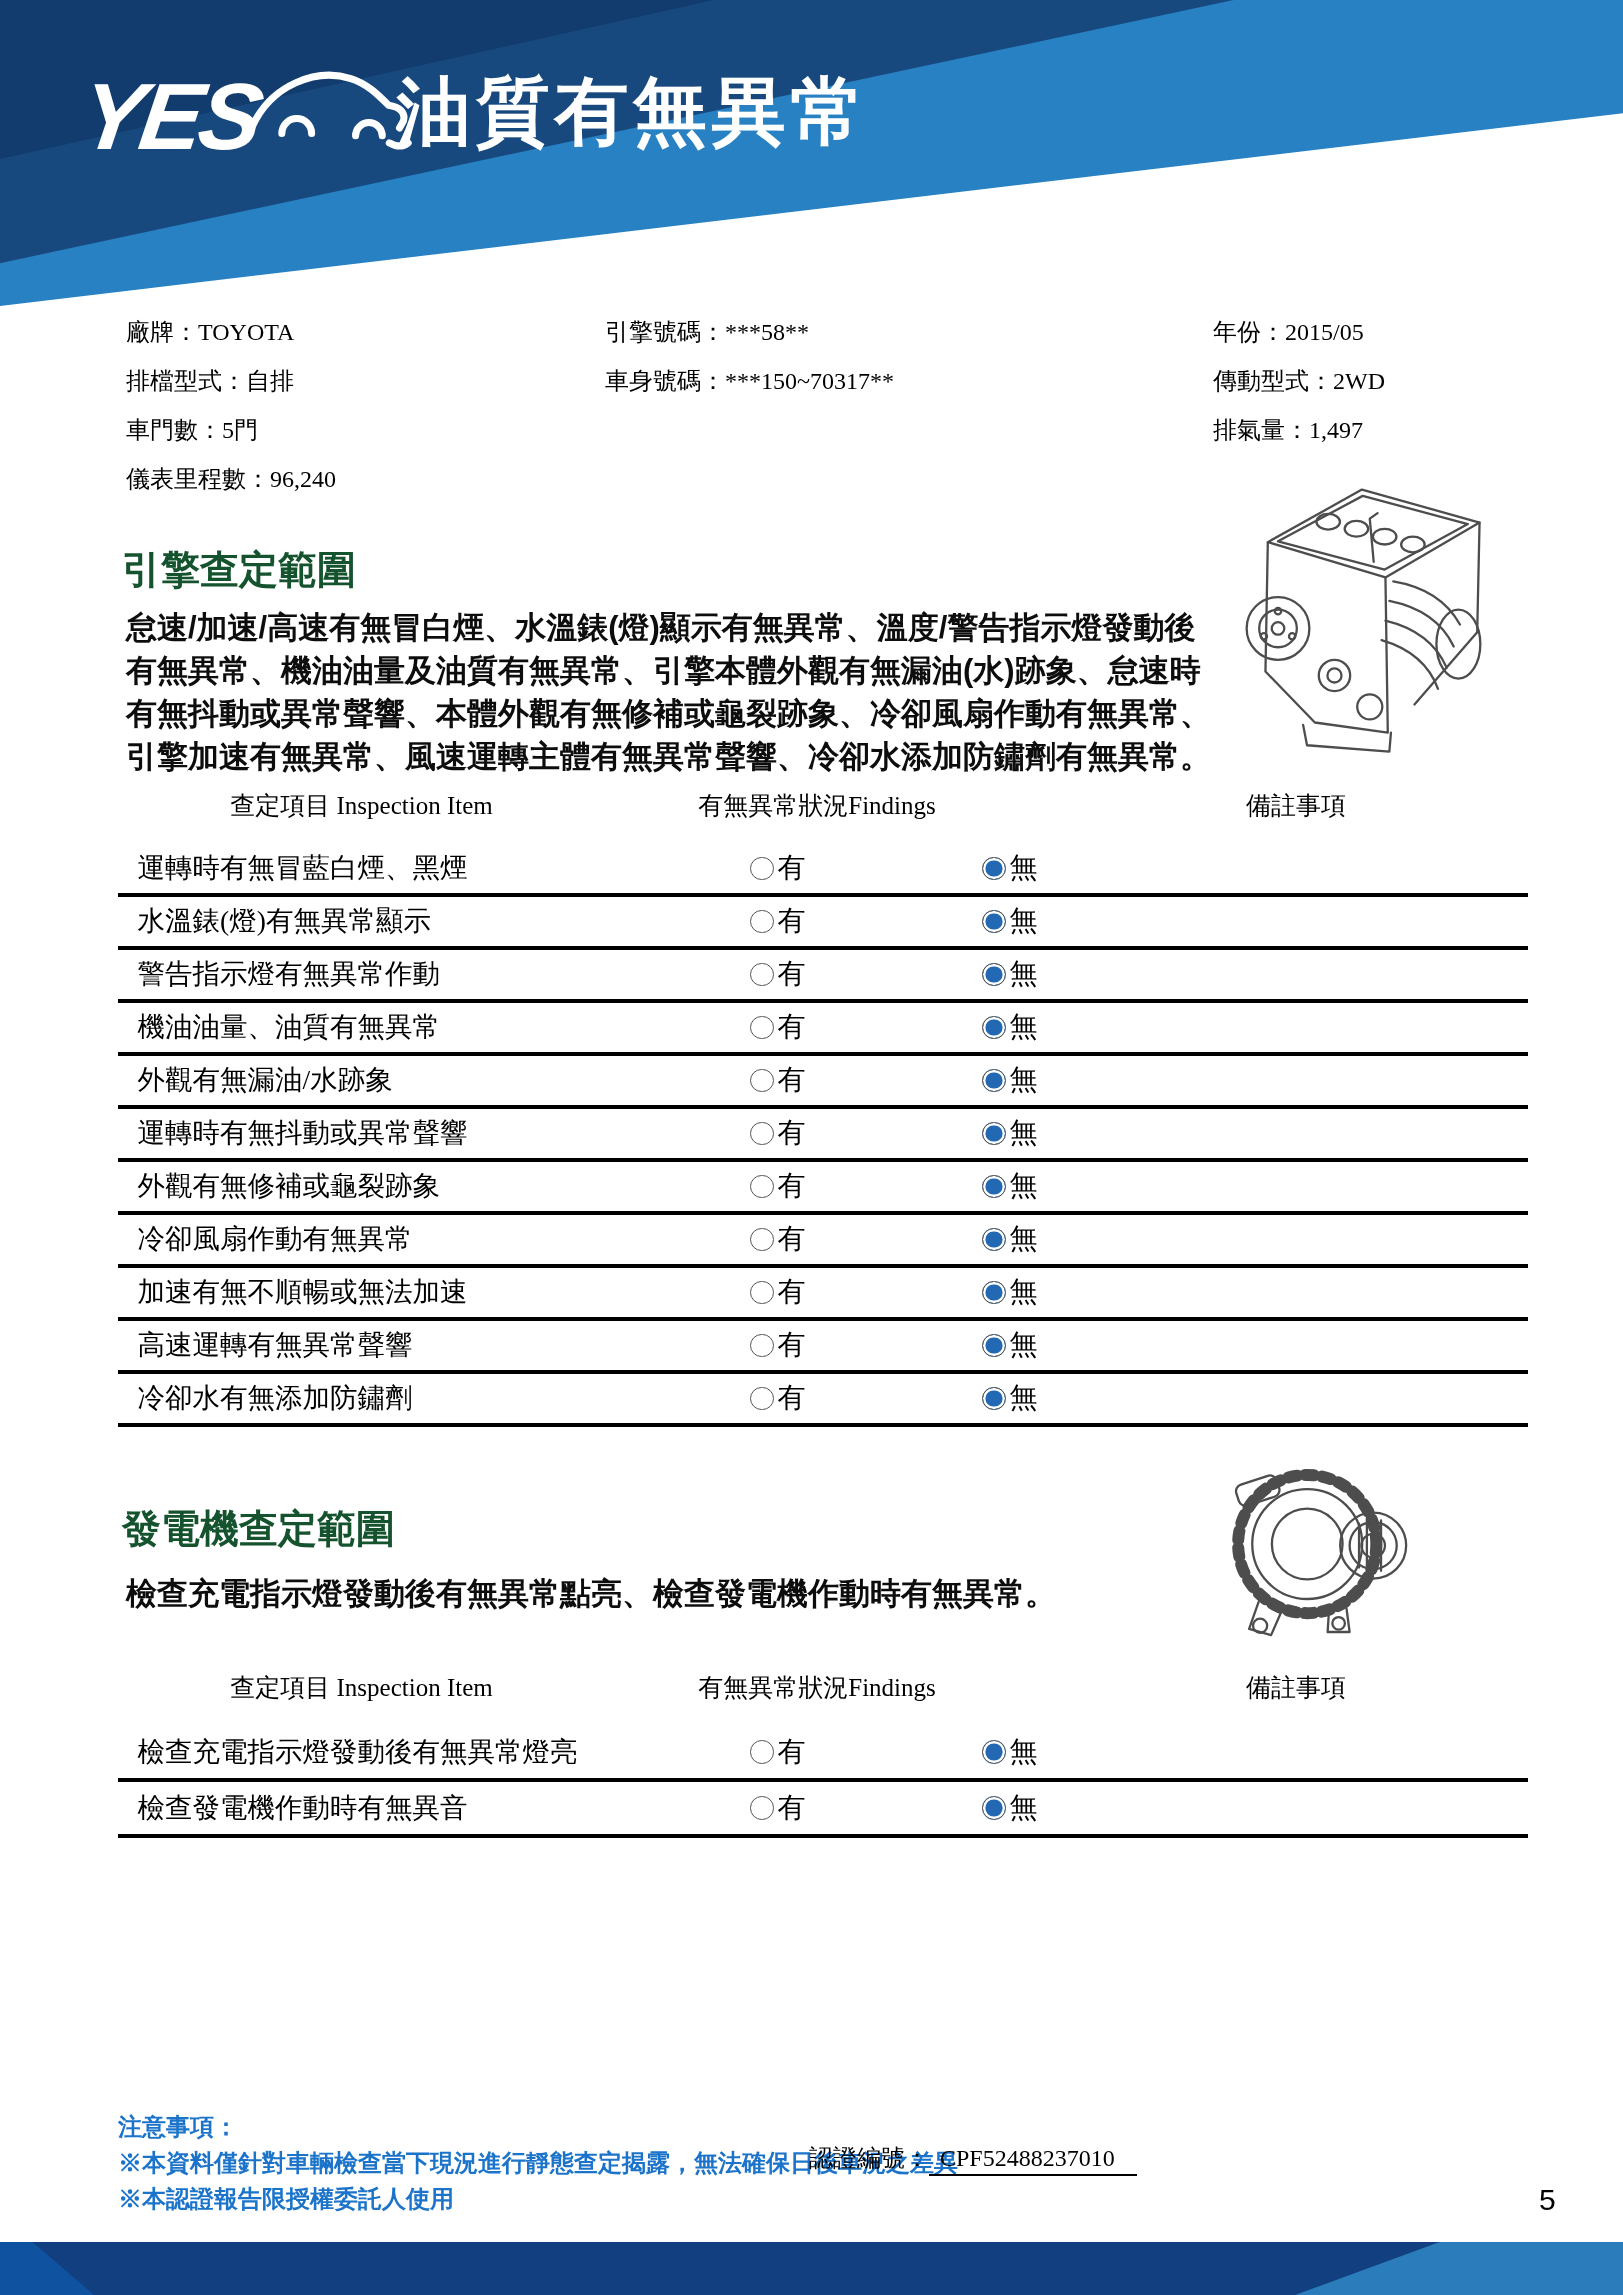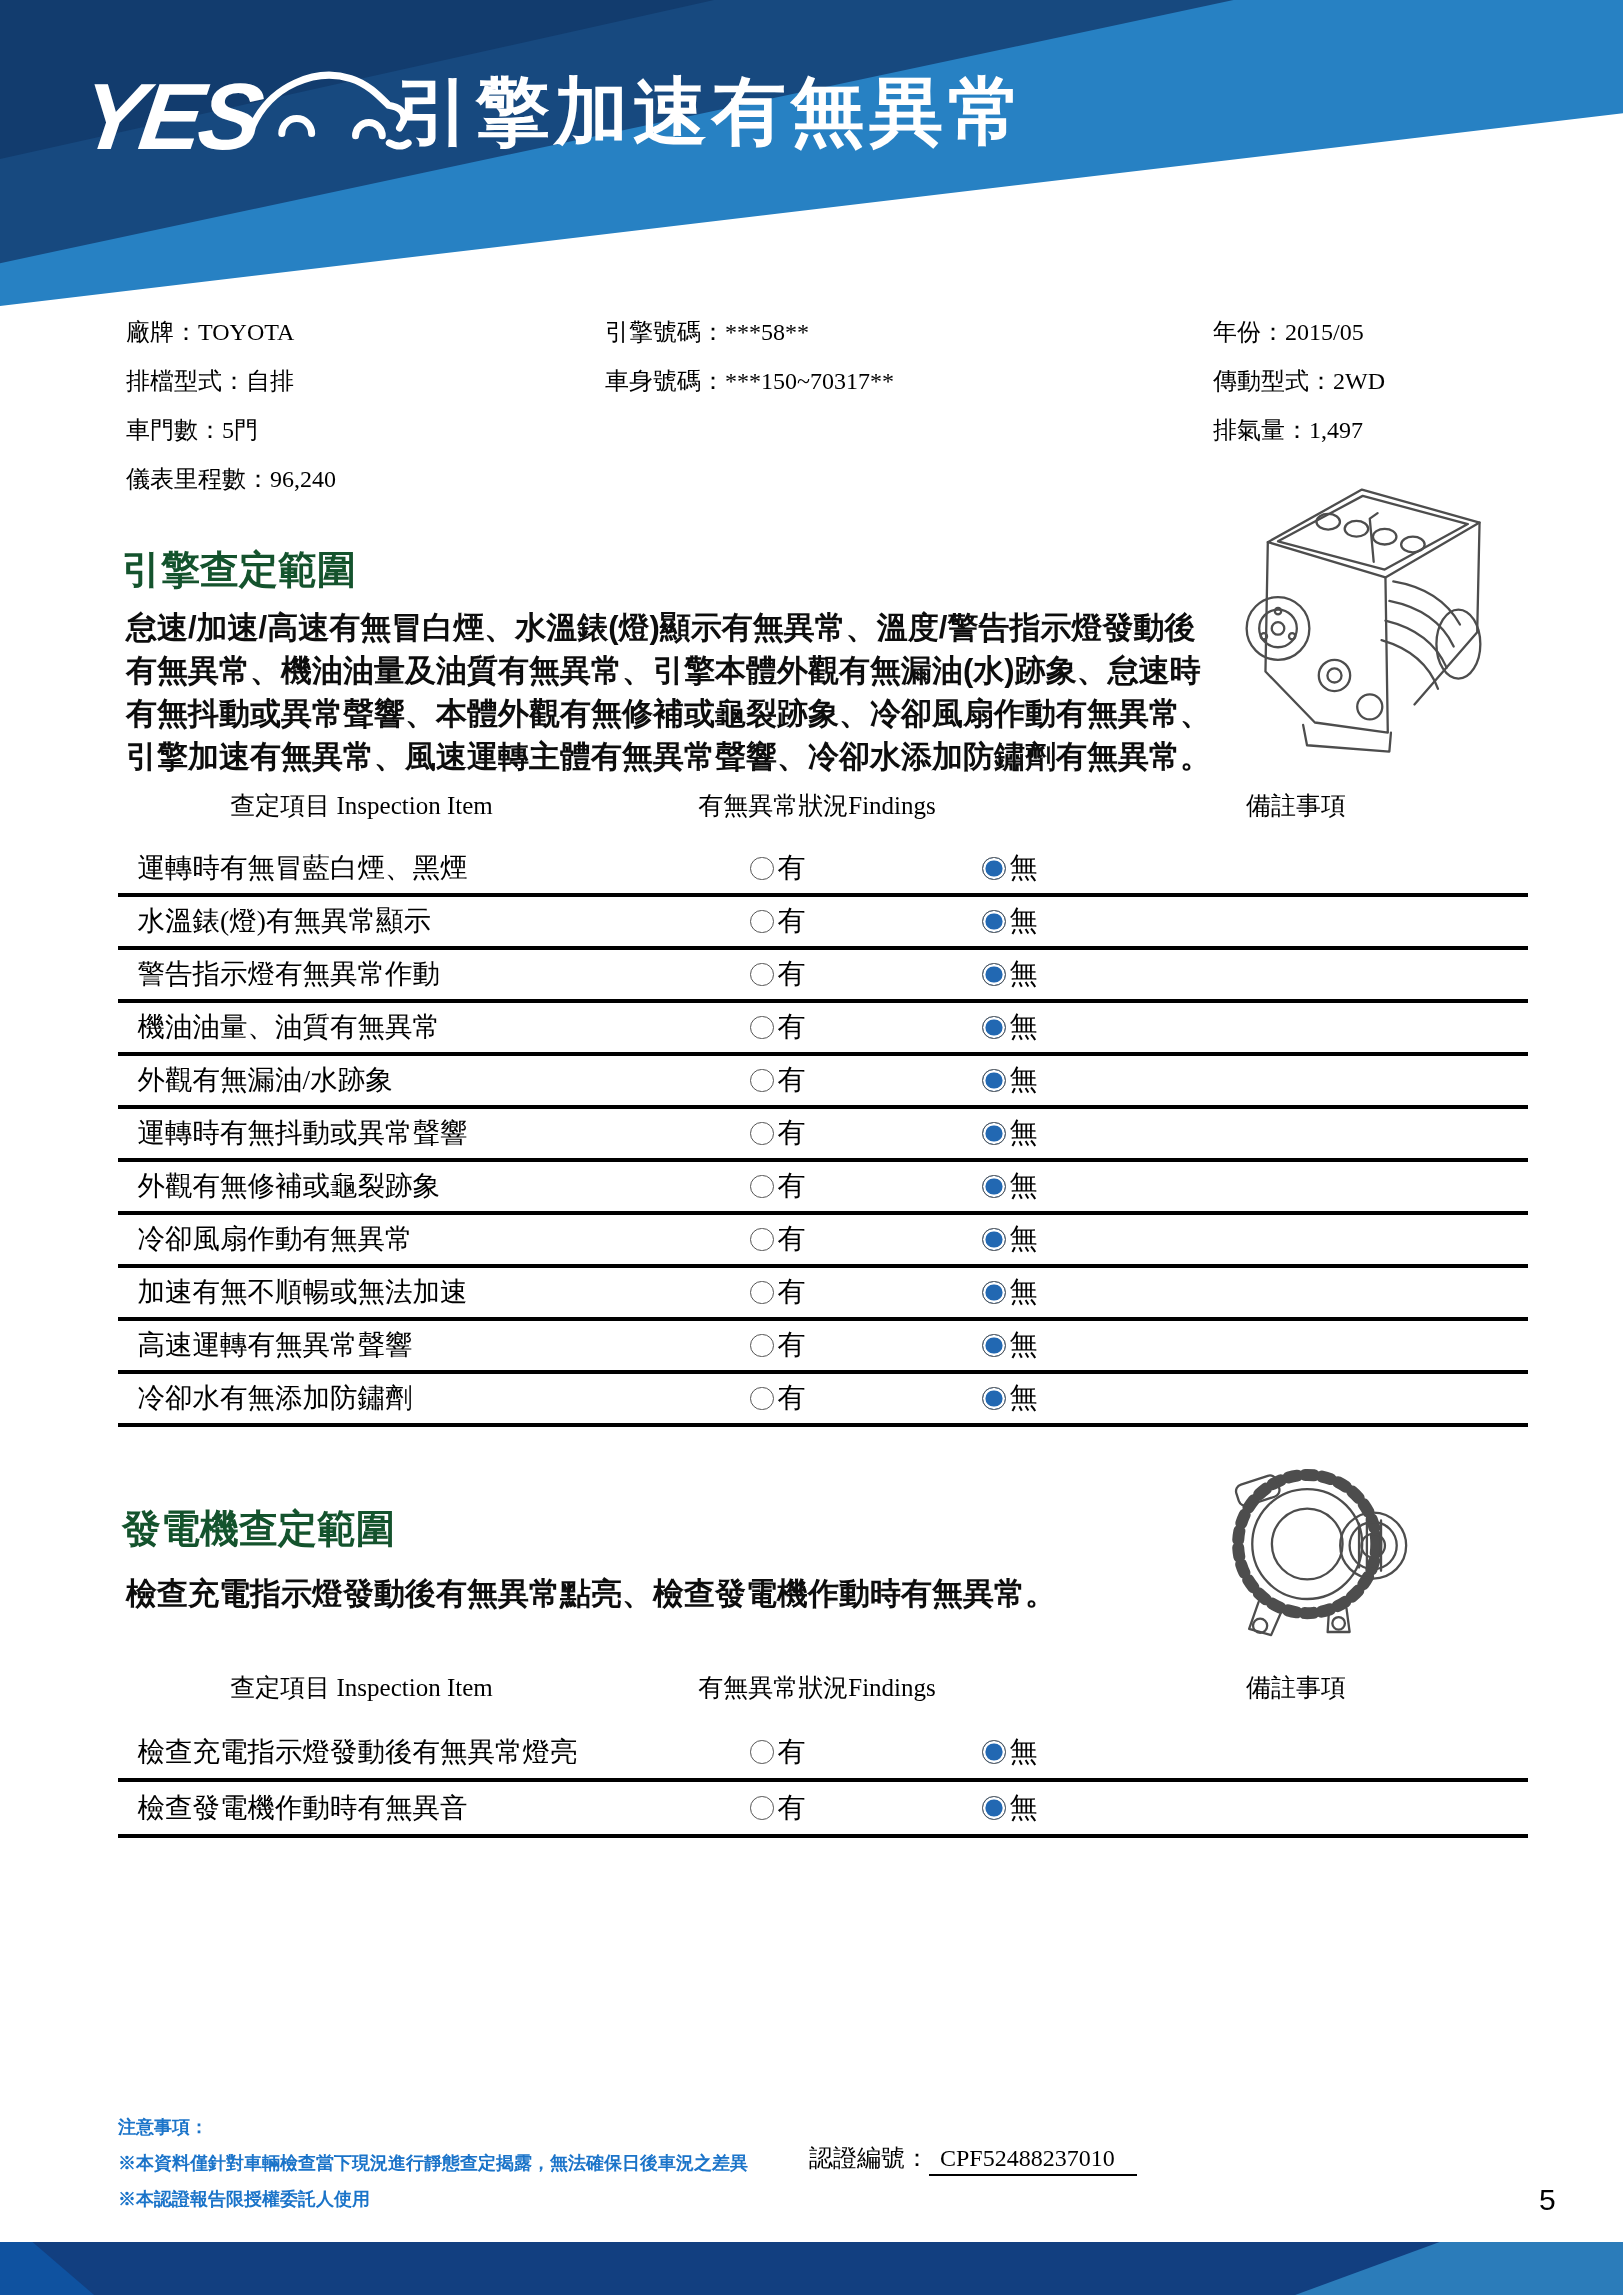--- a/index.html
+++ b/index.html
@@ -53,21 +53,21 @@
            font-size:27.5px; white-space:nowrap; }
   .opt { position:absolute; top:50%; transform:translateY(-50%); display:flex; align-items:center; gap:3.9px; font-size:28px; }
   .opt-yes { left:632px; } .opt-no { left:864px; }
   .radio { display:inline-block; width:23.6px; height:23.6px; border-radius:50%;
            border:1.6px solid #555; background:#fff; box-sizing:border-box; }
   .radio.checked { background:#2268b2; box-shadow:inset 0 0 0 2.4px #fff; }
 
   
   .notes { position:absolute; left:118px; top:2109px; color:#1b74c9;
            font-family:Liberation Serif, serif; font-weight:700;
-           font-size:18px; line-height:36px; white-space:nowrap; }
+           font-size:24px; line-height:36px; white-space:nowrap; }
   .cert { position:absolute; left:809px; top:2142px; font-size:24px; white-space:nowrap; }
   .cert-number { display:inline-block; padding:0 22px 2.4px 11px; border-bottom:2.4px solid #000; }
   .page-number { position:absolute; left:1539px; top:2183px; font-size:30px;
                  font-family:"Liberation Sans","DejaVu Sans",sans-serif; }
   .footer-band { position:absolute; left:0; bottom:0; width:100%; height:53px; }
   .f-base  { background:#123f80; }
   .f-left  { background:#0f52a0; clip-path:polygon(0 0,2% 0,5.8% 100%,0 100%); }
   .f-right { background:#2b7cba; clip-path:polygon(88.7% 0,100% 0,100% 100%,79.8% 100%); }
 
   svg.lineart * { vector-effect:non-scaling-stroke; }
@@ -88,21 +88,21 @@
         <svg width="169" height="102" viewBox="0 0 215 130">
           <g fill="none" stroke="#ffffff" stroke-width="9" stroke-linecap="round">
             <path d="M10,92 C34,38 92,16 136,30 C158,37 172,52 184,64 C198,66 206,73 203,84 L198,93"></path>
             <path d="M48,100 a19,19 0 0 1 38,0"></path>
             <path d="M142,103 a17,17 0 0 1 34,0"></path>
             <path d="M185,112 q14,8 24,0"></path>
           </g>
         </svg>
       </span>
     </div>
-    <div class="header-title">引擎加速有無異常</div>
+    <div class="header-title">油質有無異常</div>
   </div>
 
   <div class="vcol vcol1">
     <div>廠牌：TOYOTA</div>
     <div>排檔型式：自排</div>
     <div>車門數：5門</div>
     <div>儀表里程數：96,240</div>
   </div>
   <div class="vcol vcol2">
     <div>引擎號碼：***58**</div>

